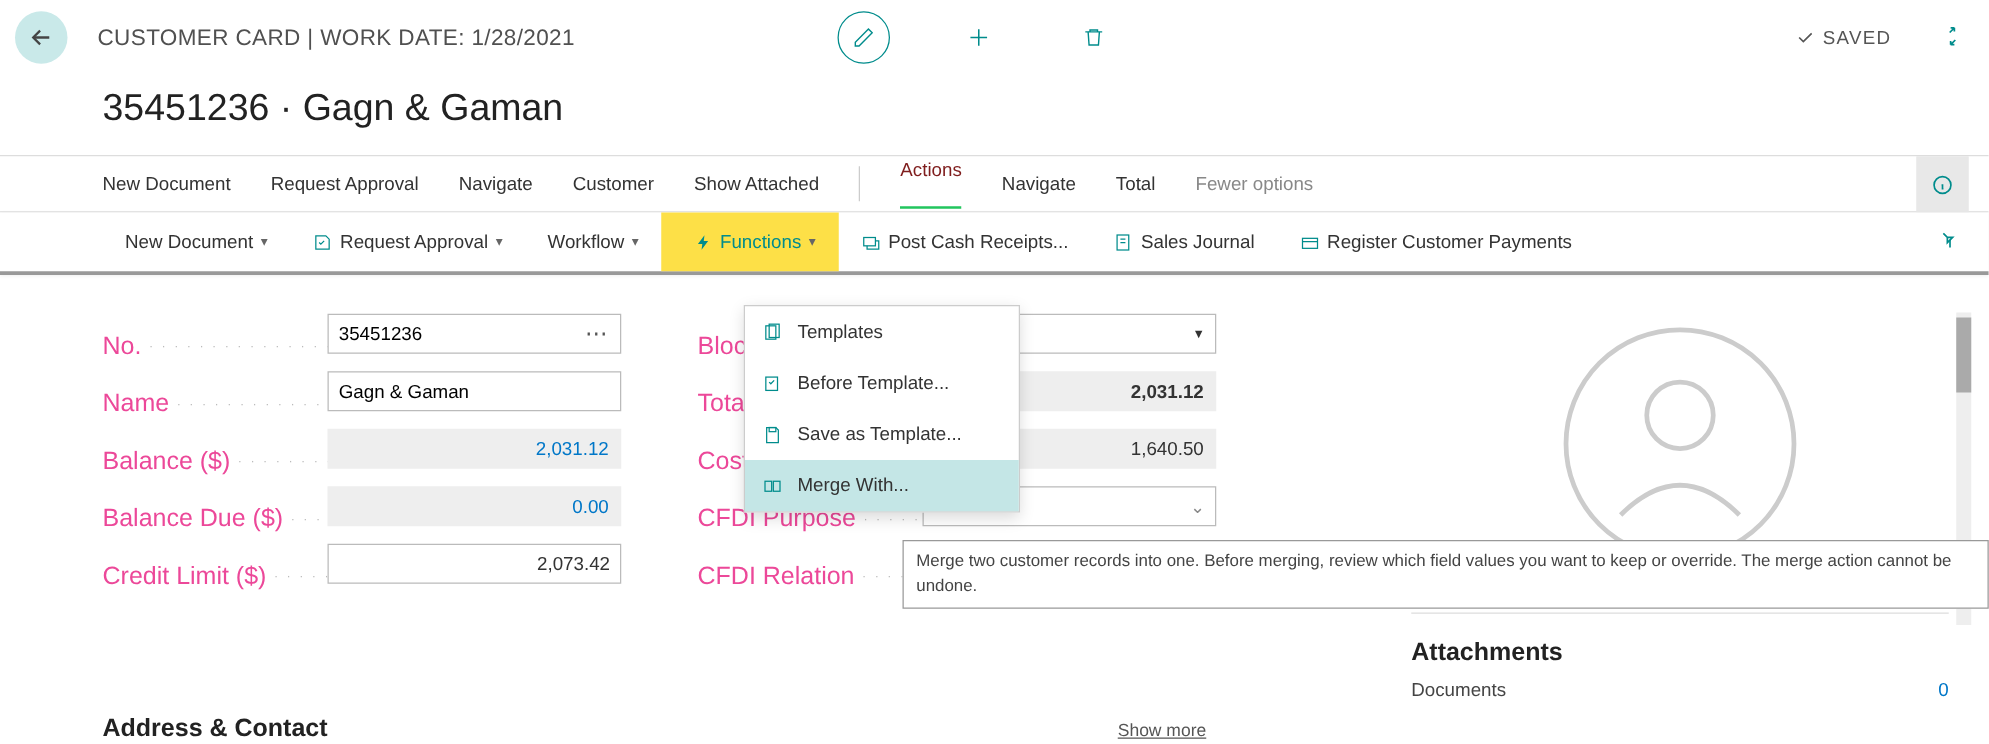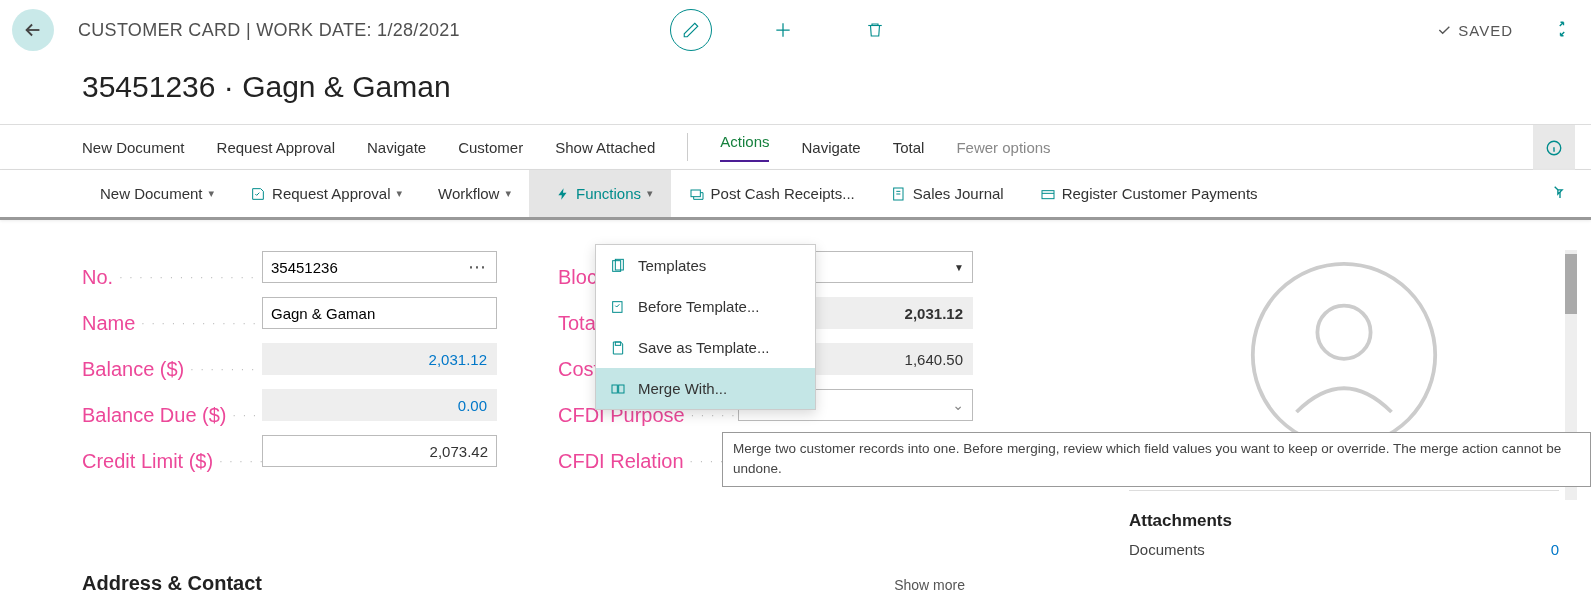--- a/index.html
+++ b/index.html
@@ -12,28 +12,28 @@
     .circ-btn { width: 42px; height: 42px; border-radius: 50%; border: 1.5px solid #008c8c; display: flex; align-items: center; justify-content: center; cursor: pointer; }
     .plain-icon-btn { width: 42px; height: 42px; display: flex; align-items: center; justify-content: center; cursor: pointer; color: #008c8c; }
     .top-right { margin-left: auto; display: flex; align-items: center; gap: 40px; }
     .saved { color: #555; font-size: 15px; letter-spacing: 1px; display:flex; align-items:center; gap:6px;}
     .collapse-icon { color: #008c8c; cursor: pointer; }
 
     .page-title { font-size: 30px; font-weight: 300; color: #222; padding: 10px 0 20px 82px; }
 
     .menubar { display: flex; align-items: center; gap: 32px; padding: 0 0 0 82px; border-top: 1px solid #ddd; border-bottom: 1px solid #ddd; height: 46px; position: relative; }
     .menubar .mi { font-size: 15px; color: #333; cursor: pointer; }
-    .menubar .mi.active { color: #15803d; border-bottom: 2px solid #4c1d95; padding-bottom: 10px; }
+    .menubar .mi.active { color: #7f1d1d; border-bottom: 2px solid #22c55e; padding-bottom: 20px; }
     .menubar .mi.faded { color: #888; }
     .menubar .sep { width: 1px; height: 28px; background: #ccc; }
     .info-icon-box { position: absolute; right: 16px; top: 0; width: 42px; height: 46px; background: #e8e8e8; display:flex; align-items:center; justify-content:center; color:#008c8c; cursor:pointer;}
 
     .actionbar { display: flex; align-items: center; padding: 0 0 0 82px; height: 50px; border-bottom: 3px solid #999; background: #fff; box-shadow: 0 1px 3px rgba(0,0,0,0.08); position: relative; }
     .ab-item { display: flex; align-items: center; gap: 6px; padding: 0 18px; height: 100%; font-size: 15px; cursor: pointer; color: #333; }
-    .ab-item.functions { background: #e5e5e5; color: #008c8c; padding-left: 27px; }
+    .ab-item.functions { background: #fde047; color: #008c8c; padding-left: 27px; }
     .ab-icon { color: #008c8c; display:inline-flex; }
     .chev { color: #666; font-size: 11px; }
     .pin { position: absolute; right: 22px; color: #008c8c; cursor: pointer; }
 
     .content { display: flex; padding: 30px 0 0 82px; }
     .form-cols { display: flex; gap: 56px; }
     .fcol { width: 420px; }
     .frow { display: flex; align-items: center; margin-bottom: 12px; height: 34px; }
     .flabel { width: 180px; color: #ec4899; font-size: 20px; position: relative; overflow: hidden; white-space: nowrap; margin-top: 20px; }
     .flabel::after { content: "· · · · · · · · · · · · · · · · · · · · · · · · · · · · · ·"; color: #bbb; position: absolute; padding-left: 6px; letter-spacing: 2px; font-size: 10px; top: 6px; }
@@ -48,25 +48,25 @@
 
     .dropdown { position: absolute; left: 595px; top: 244px; width: 221px; background: #fff; border: 1px solid #ccc; box-shadow: 0 4px 12px rgba(0,0,0,0.15); z-index: 10; }
     .dd-item { display: flex; align-items: center; gap: 10px; padding: 12px 14px; font-size: 15px; color: #333; cursor: pointer; }
     .dd-item.hover { background: #c4e6e6; }
     .dd-icon { color: #008c8c; width: 18px; display:inline-flex; }
 
     .tooltip { position: absolute; left: 722px; top: 432px; right: 0; background: #fff; border: 1px solid #999; padding: 6px 10px; font-size: 13.5px; color: #444; z-index: 11; line-height: 1.5; }
 
     .section-head { padding: 50px 0 0 82px; display: flex; justify-content: space-between; width: 965px; align-items: baseline; }
     .section-head h3 { font-size: 20px; font-weight: 700; color: #222; margin-top: 42px; }
-    .show-more { color: #555; font-size: 14px; cursor: pointer; }
+    .show-more { color: #555; font-size: 14px; cursor: pointer; text-decoration: underline; }
 
     .right-pane { position: absolute; right: 32px; top: 260px; width: 430px; }
     .avatar-ring { width: 190px; height: 190px; margin: 0 auto 40px; }
-    .right-sec-title { font-size: 17px; font-weight: 700; color: #222; margin: 20px 0 10px 0; border-top:1px solid #ddd; padding-top:20px;}
+    .right-sec-title { font-size: 20px; font-weight: 700; color: #222; margin: 20px 0 10px 0; border-top:1px solid #ddd; padding-top:20px;}
     .attach-row { display: flex; justify-content: space-between; font-size: 15px; color: #444; }
     .attach-row .v { color: #0077c8; }
     .vscroll { position:absolute; right:14px; top:250px; width:12px; height:250px; background:#eee; }
     .vscroll .thumb { width:12px; height:60px; background:#aaa; margin-top:4px;}
   </style>
 </head>
 <body>
 
 <div class="top-row">
   <div class="back-circle">

